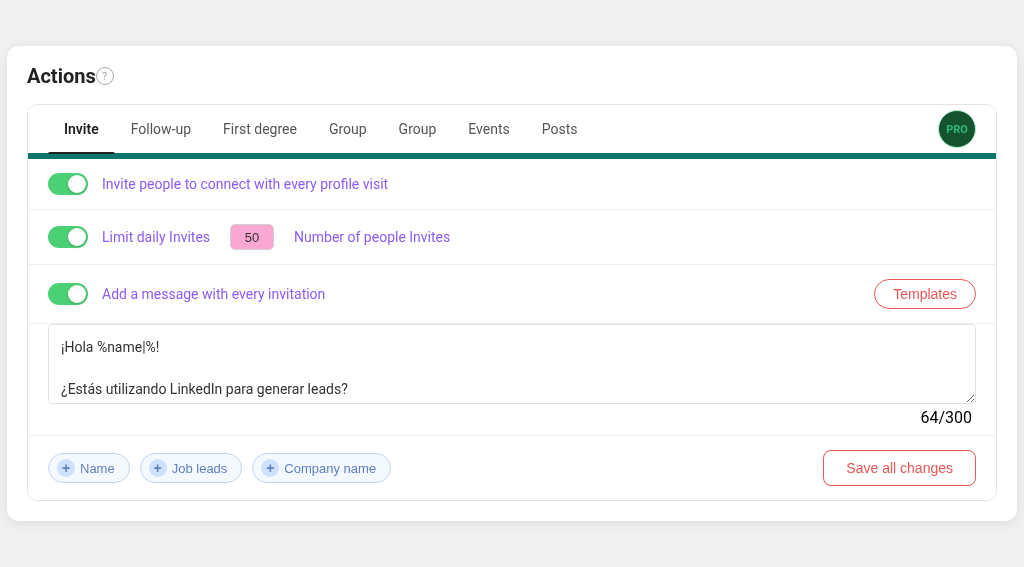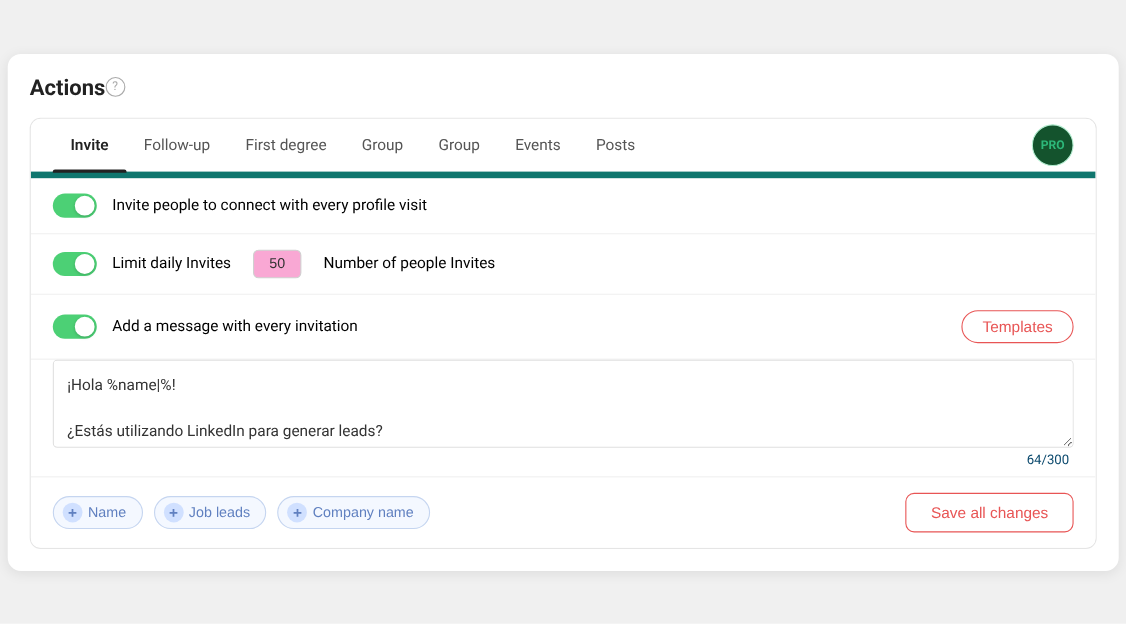--- a/index.html
+++ b/index.html
@@ -127,21 +127,21 @@
       width: 18px;
       height: 18px;
       border-radius: 50%;
       background: #fff;
       top: 2px;
       left: 20px;
       box-shadow: 0 1px 3px rgba(0,0,0,0.2);
     }
     .setting-label {
       font-size: 14px;
-      color: #000000;
+      color: #8b5cf6;
     }
     .daily-limit-input {
       width: 44px;
       height: 26px;
       border: 1.5px solid #d0d0d0;
       border-radius: 5px;
       text-align: center;
       font-size: 13px;
       color: #333;
       background: #f9a8d4;
@@ -175,22 +175,22 @@
       padding: 12px 12px 8px 12px;
       outline: none;
       font-family: inherit;
       line-height: 1.5;
       display: block;
     }
     .char-count-row {
       display: flex;
       justify-content: flex-end;
       padding: 4px 4px 8px 4px;
-      font-size: 12px;
-      color: #0c4a6e;
+      font-size: 16px;
+      color: #000000;
       text-align: right;
     }
     
     .bottom-bar {
       display: flex;
       align-items: center;
       padding: 14px 20px;
       gap: 10px;
     }
     .tag-btn {

